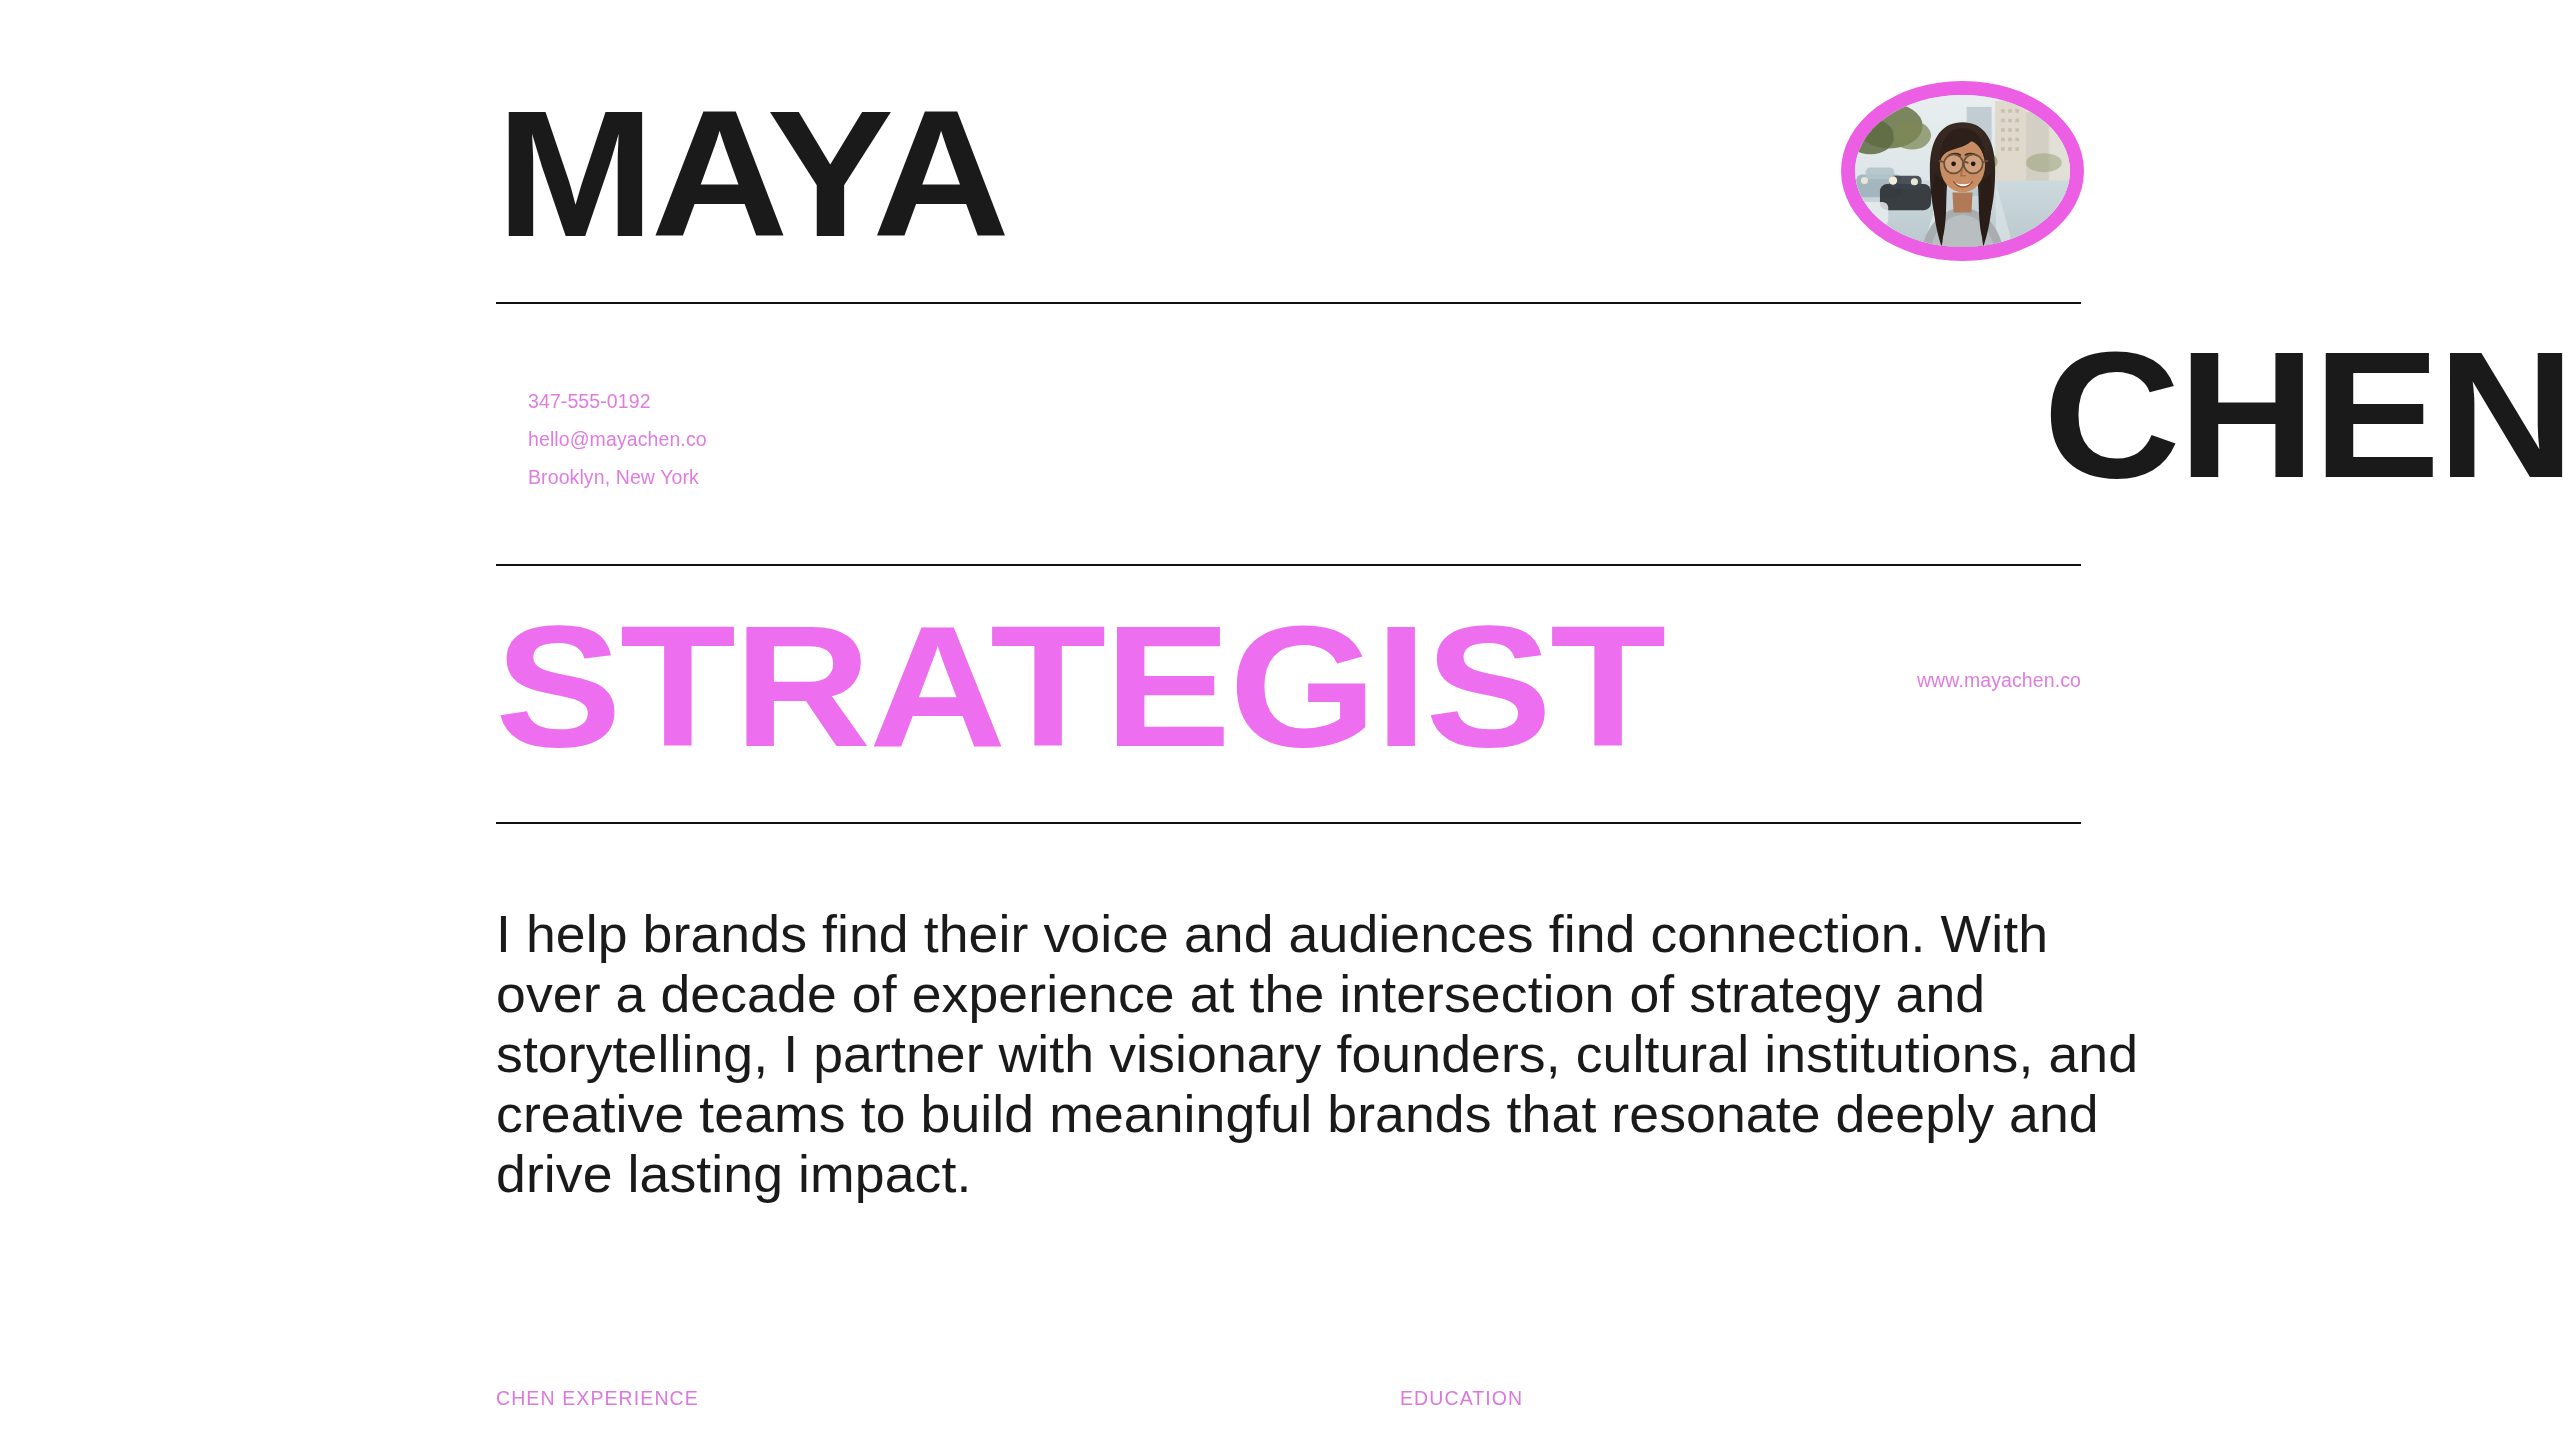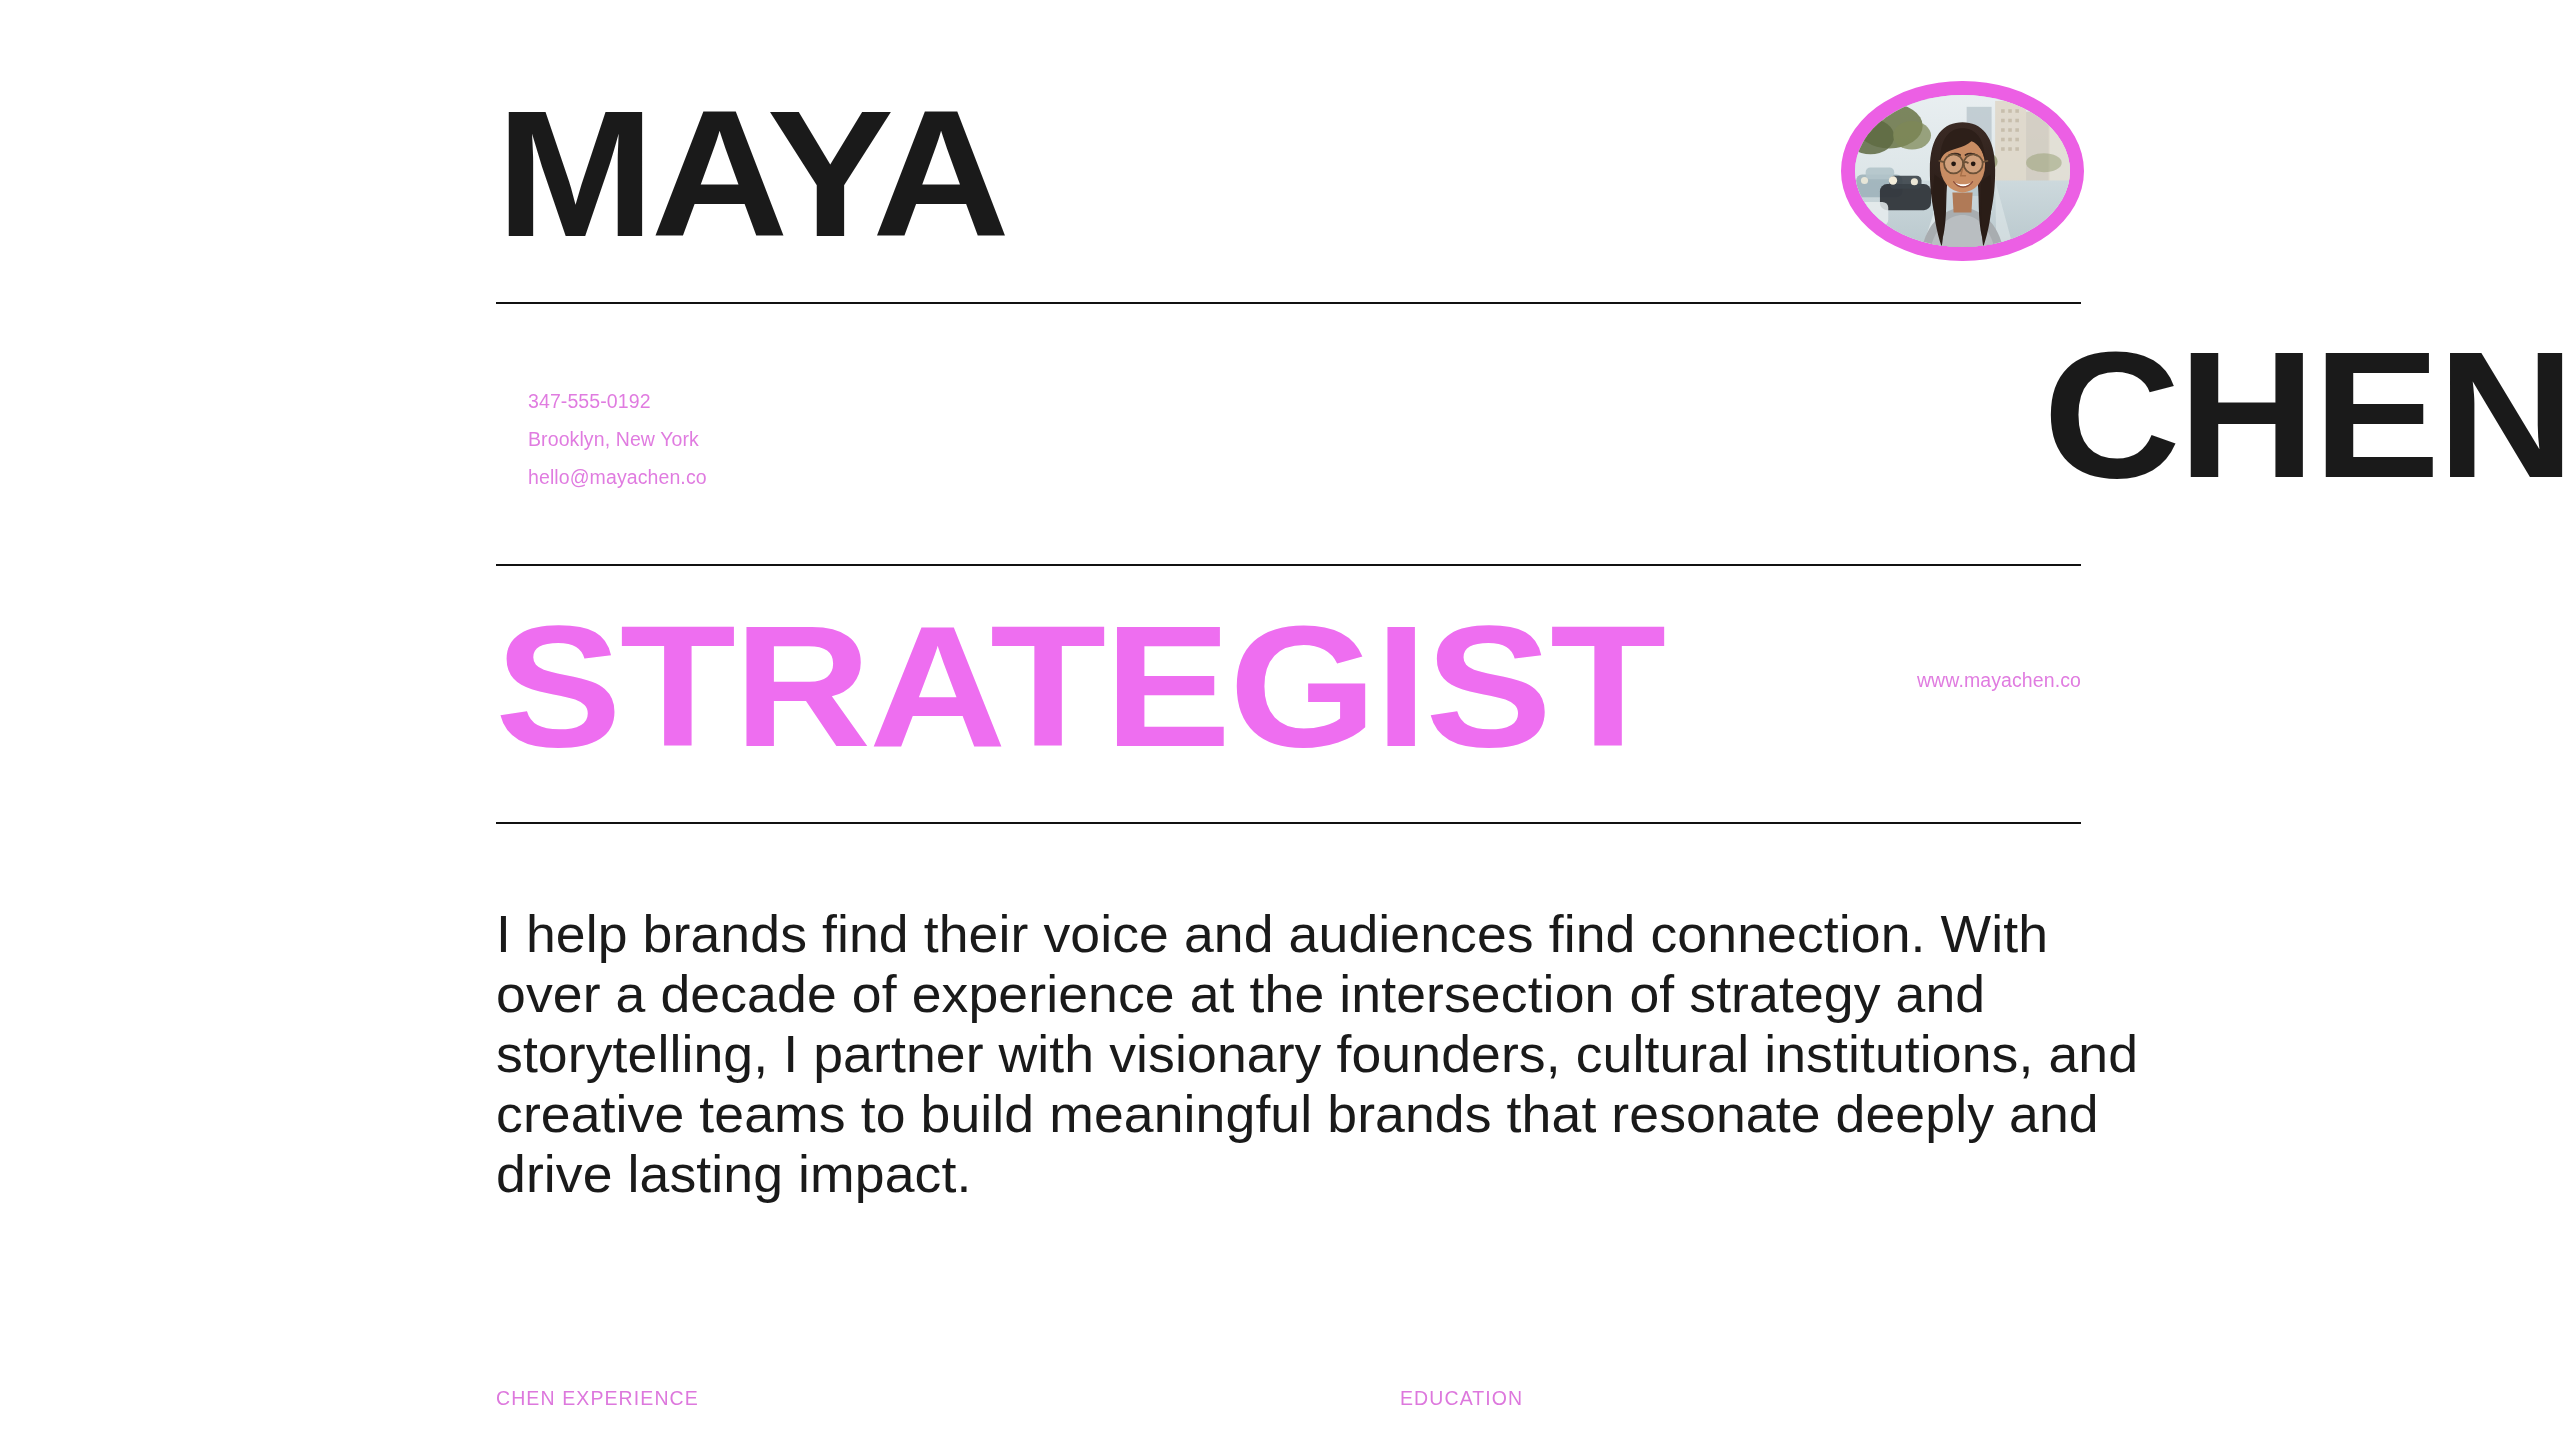--- a/index.html
+++ b/index.html
@@ -263,22 +263,22 @@
         <path d="M134 140 C128 186 134 226 146 262 C152 226 148 186 150 152 Z" fill="#2a1d17"></path>
         <path d="M228 140 C234 186 228 226 216 262 C210 226 214 186 212 152 Z" fill="#2a1d17"></path>
       </svg>
     </div>
   </div>
 
   <div class="rule rule-1"></div>
 
   <div class="contact">
     <div class="contact-line">347-555-0192</div>
+    <div class="contact-line">hello@mayachen.co</div>
     <div class="contact-line">Brooklyn, New York</div>
-    <div class="contact-line">hello@mayachen.co</div>
   </div>
 
   <div class="wordmark-last">
     <span>CHEN</span>
   </div>
 
   <div class="rule rule-2"></div>
 
   <div class="role">STRATEGIST</div>
 

